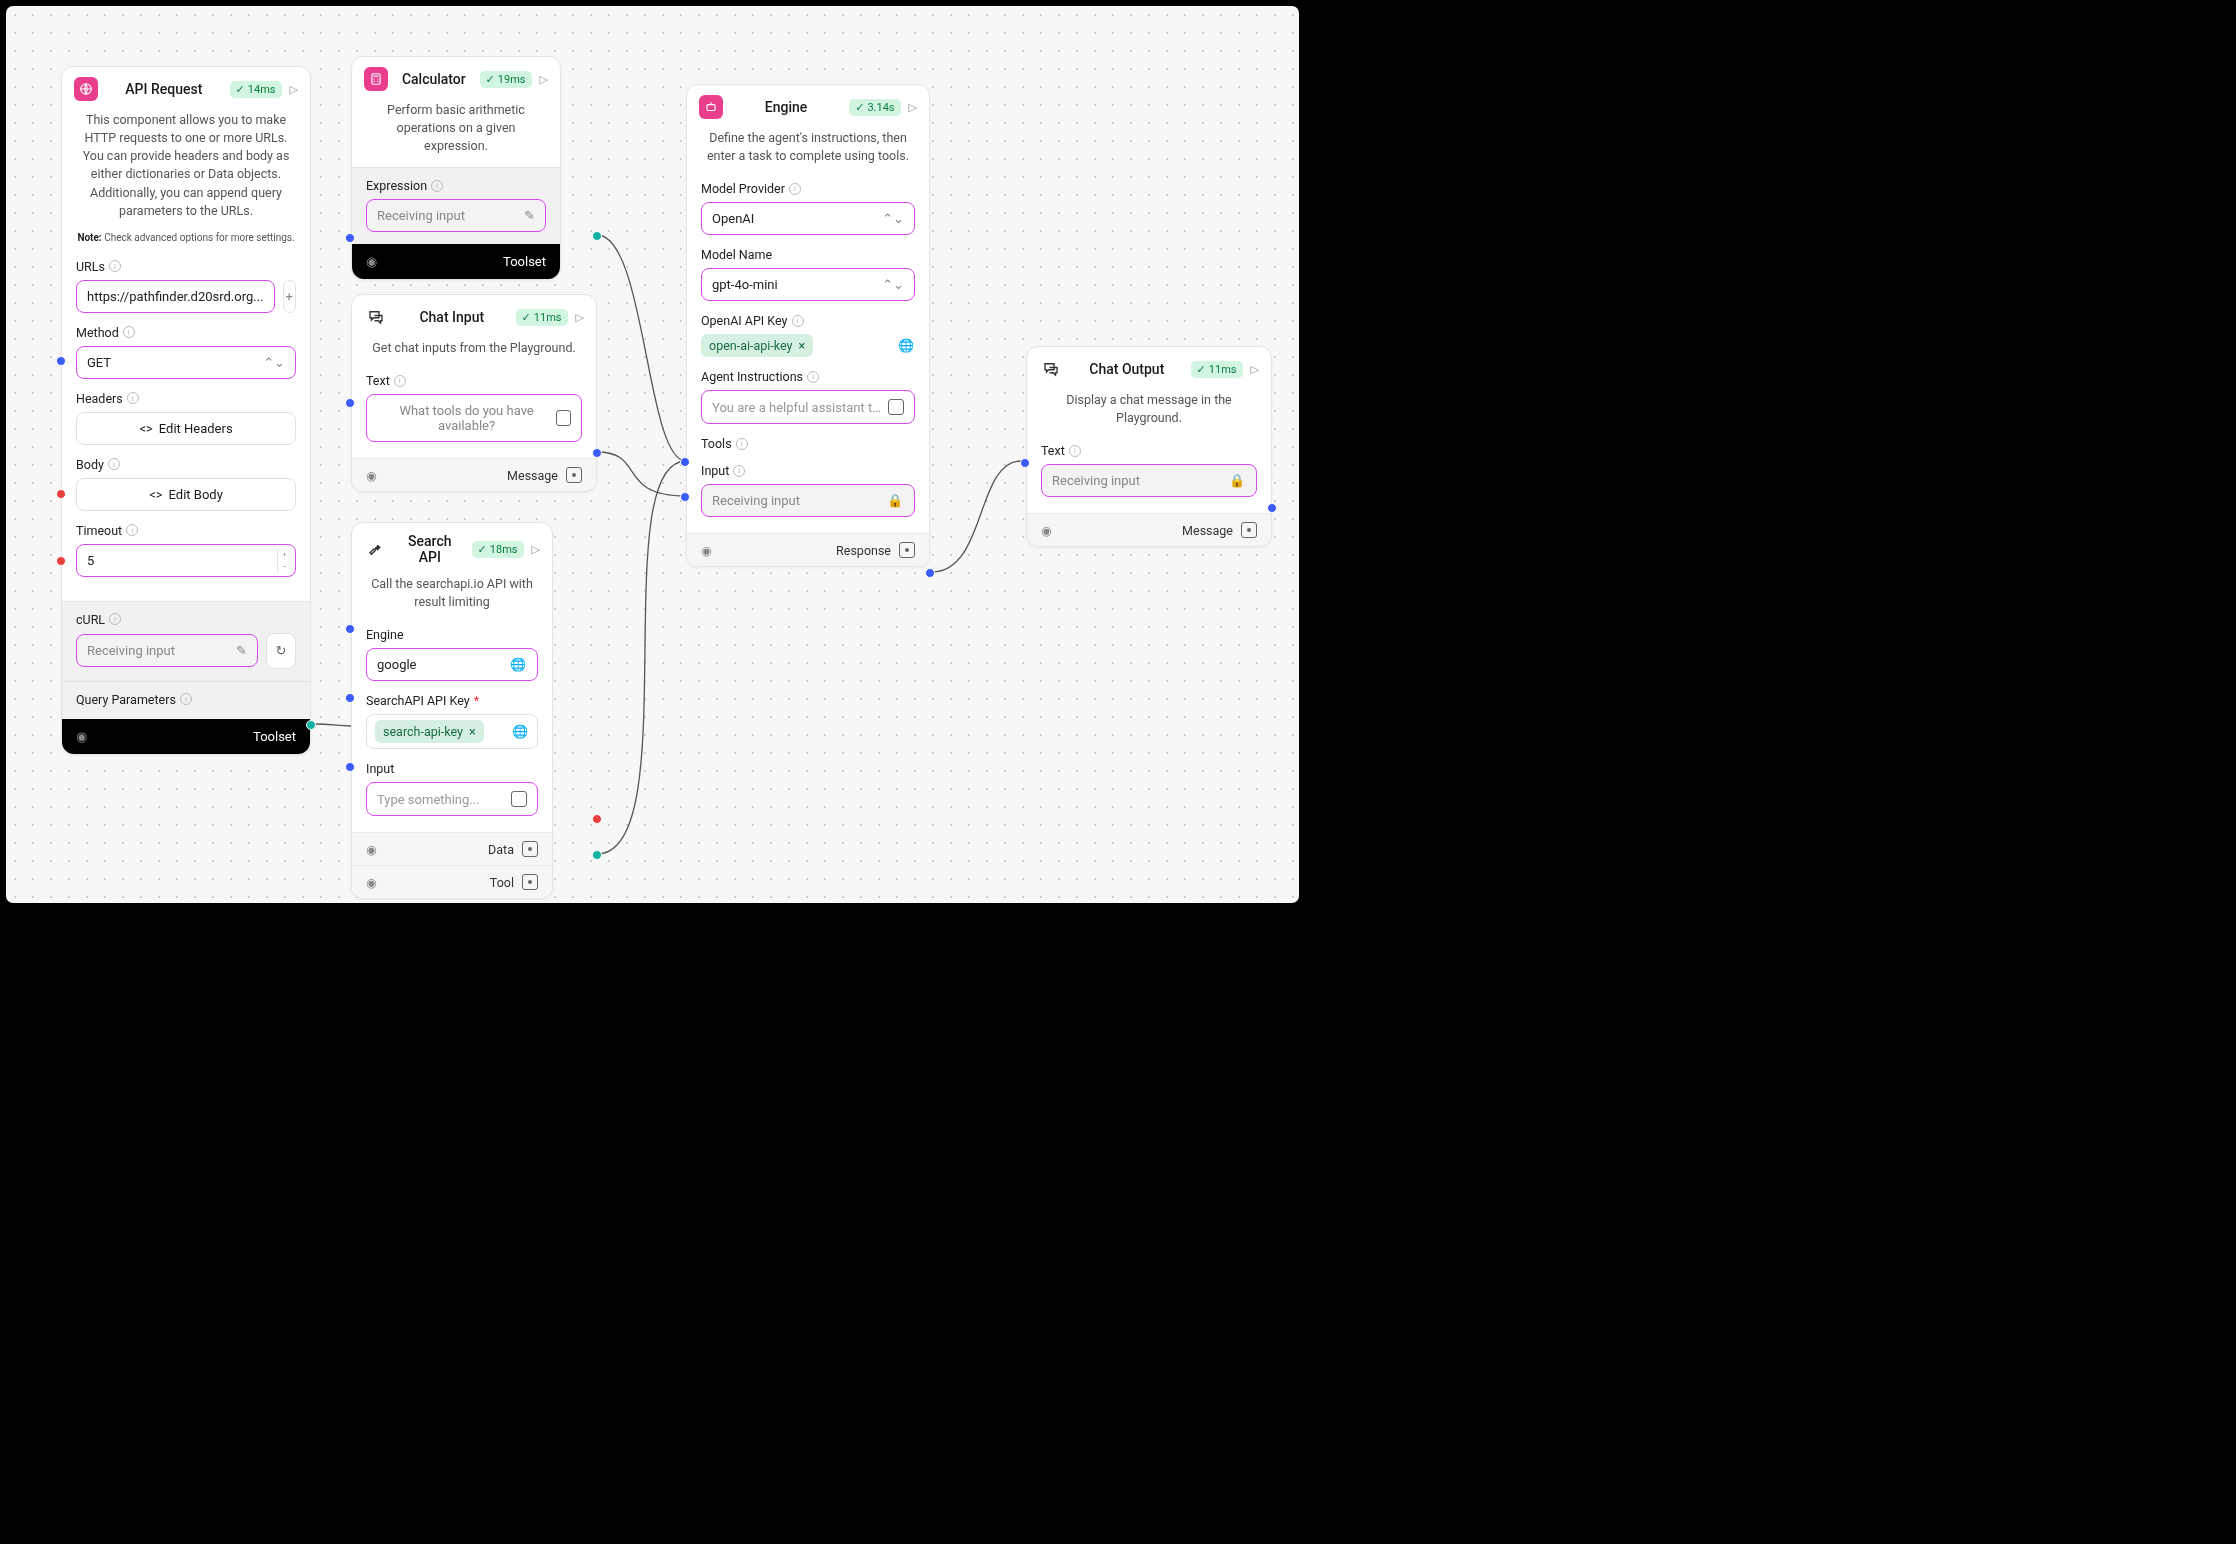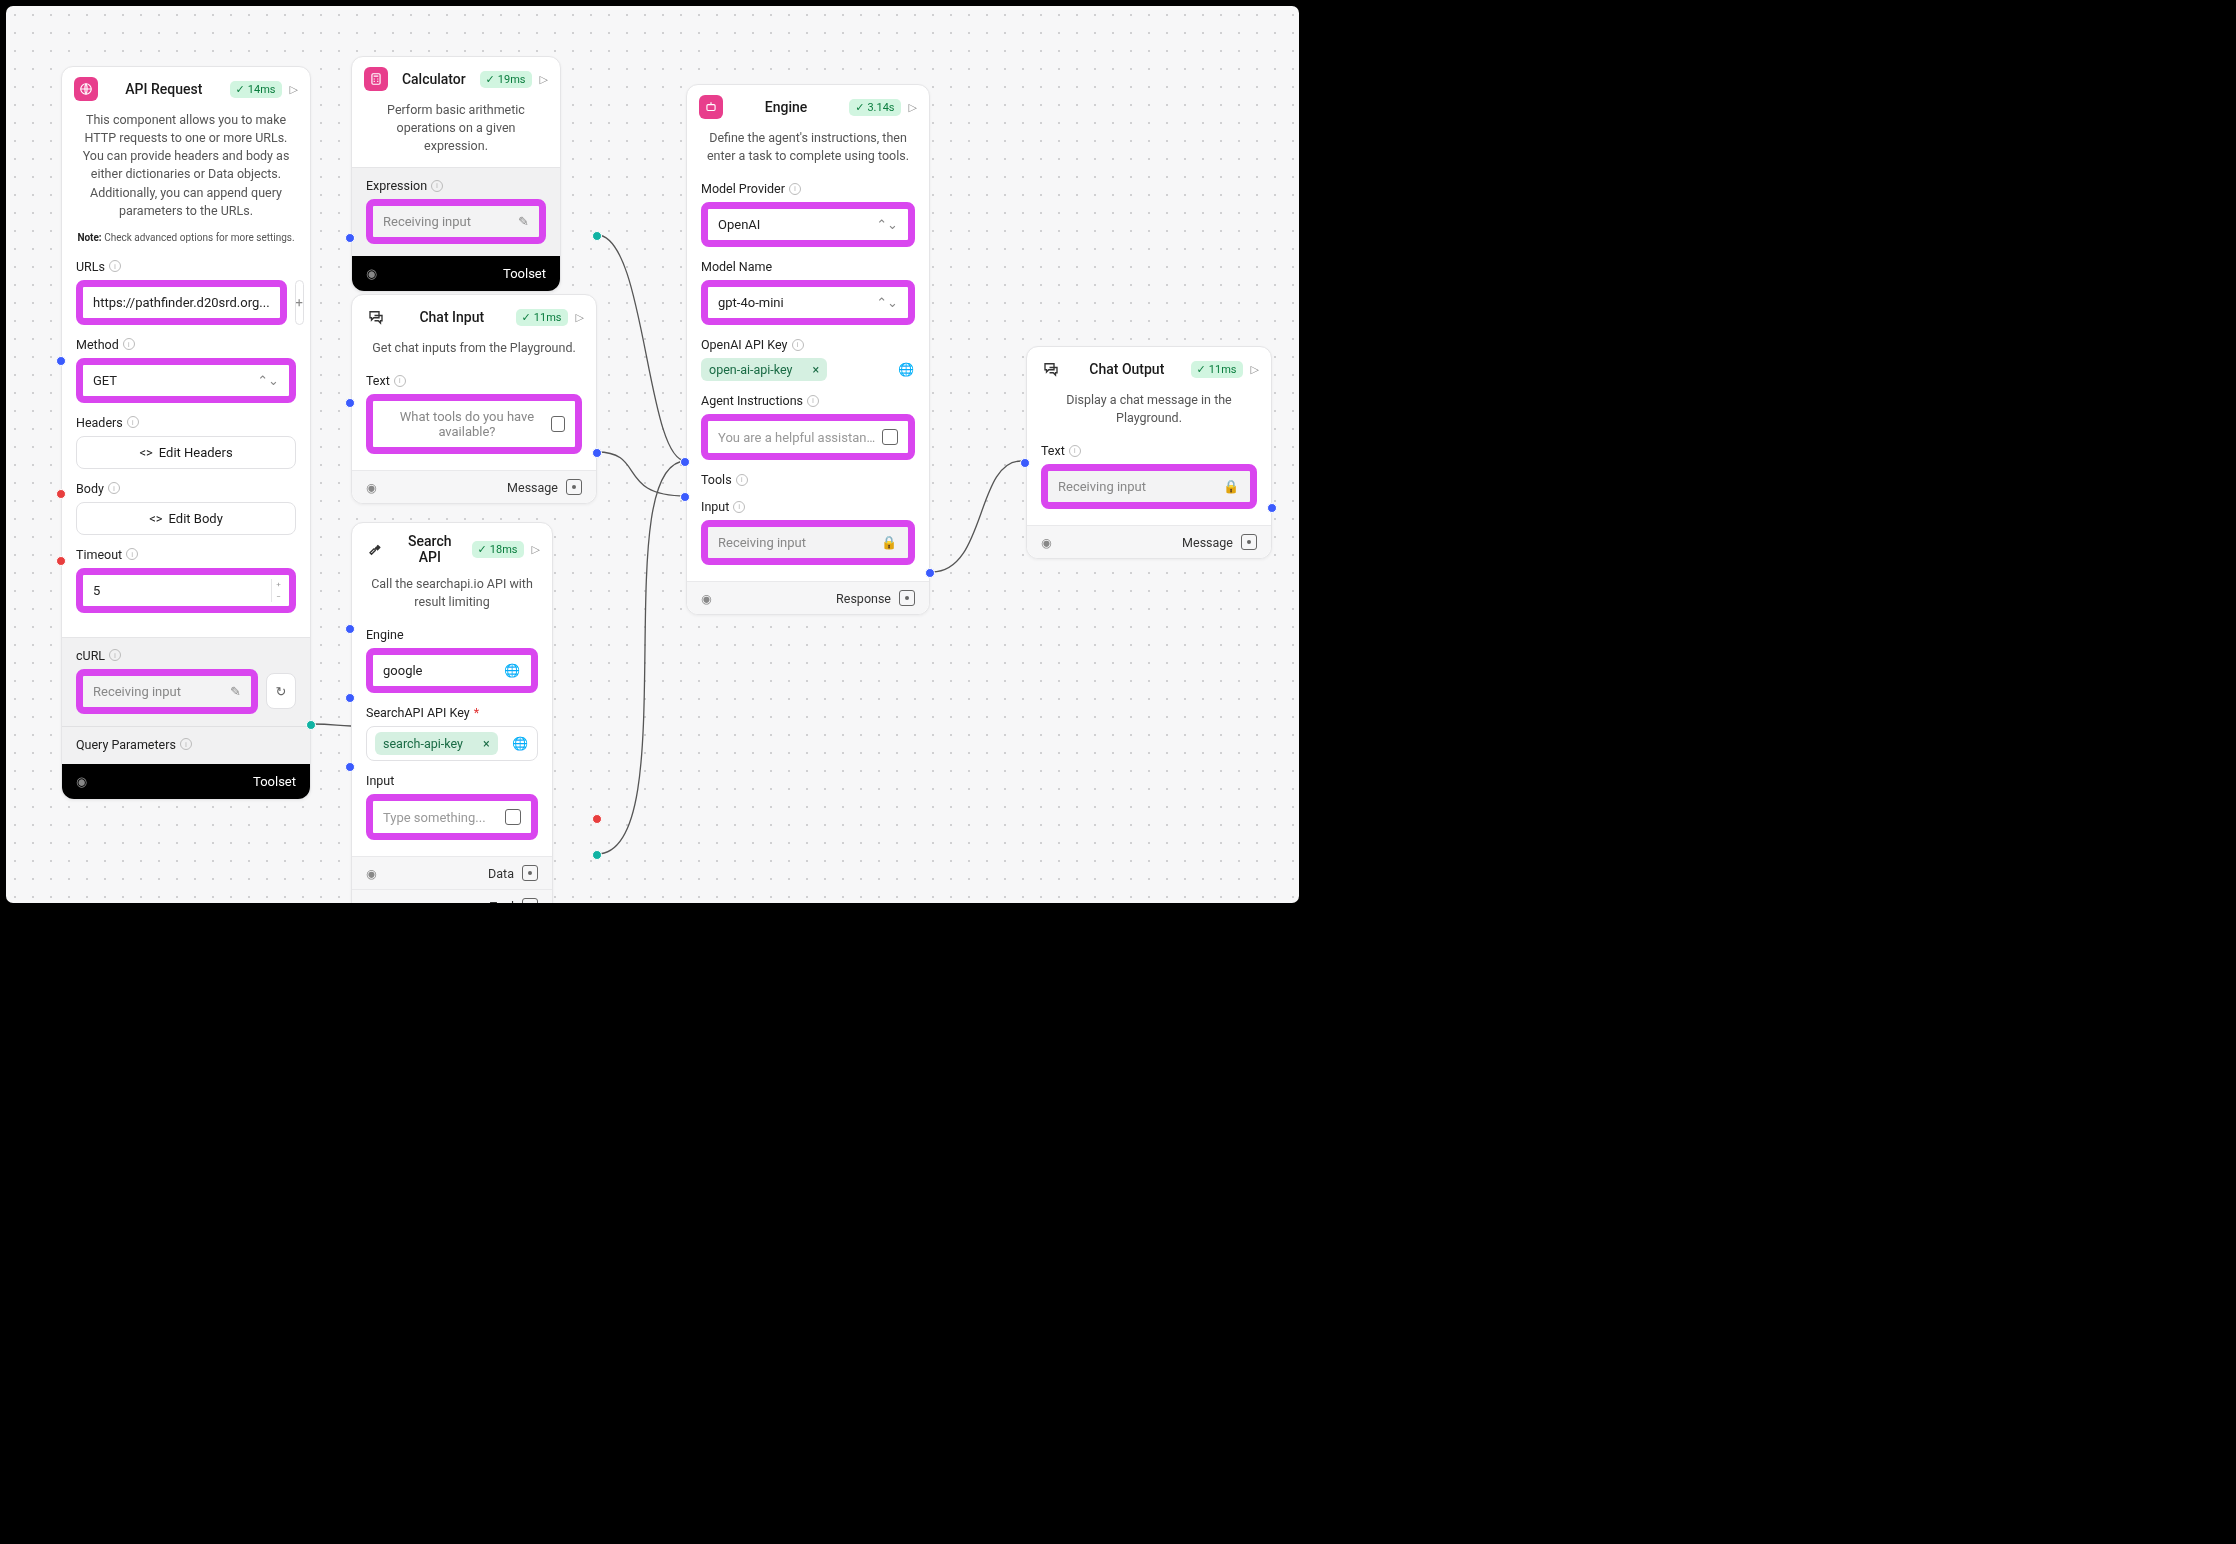--- a/index.html
+++ b/index.html
@@ -76,21 +76,21 @@
 .field-label {
   font-size: 12.5px;
   color: #222;
   margin-bottom: 6px;
   display: flex; align-items: center; gap: 4px;
 }
 .info-dot { width:12px; height:12px; border-radius:50%; border:1px solid #bbb; display:inline-flex; align-items:center; justify-content:center; font-size:8px; color:#bbb; }
 .req { color: #e03030; }
 .input, .select {
   width: 100%;
-  border: 7px solid #d946ef;
+  border: 1px solid #d946ef;
   border-radius: 8px;
   padding: 8px 10px;
   font-size: 13px;
   background: #fff;
   color: #222;
   display: flex; align-items: center; justify-content: space-between;
 }
 .input.readonly {
   background: #f3f3f4;
   color: #888;
@@ -127,21 +127,21 @@
   color: #333;
 }
 .footer-row:last-child { border-bottom-left-radius:12px; border-bottom-right-radius:12px; }
 .eye-icon { color: #888; }
 .scan-icon {
   width:16px; height:16px; border:1.5px solid #666; border-radius:3px;
   position:relative; display:inline-block;
 }
 .scan-icon.dot::after{ content:''; position:absolute; top:50%; left:50%; width:4px; height:4px; background:#666; border-radius:50%; transform:translate(-50%,-50%); }
 .chip {
-  display: inline-flex; align-items: center; gap:20px;
+  display: inline-flex; align-items: center; gap:6px;
   background: #d5f0e1;
   color: #1a6b45;
   border-radius: 6px;
   padding: 4px 8px;
   font-size: 12.5px;
 }
 .chip .x { cursor:pointer; }
 .chip-row { display:flex; align-items:center; justify-content:space-between; border:1px solid #e1e1e4; border-radius:8px; padding:5px 8px; background:#fff; }
 .globe-grn { color:#1fae6e; }
 .port {

